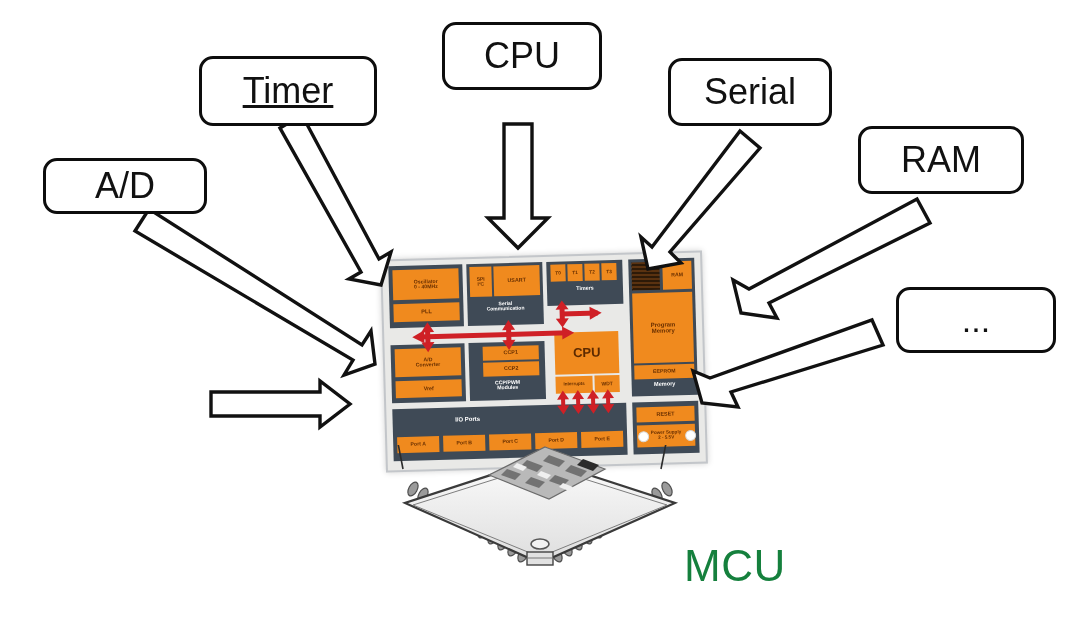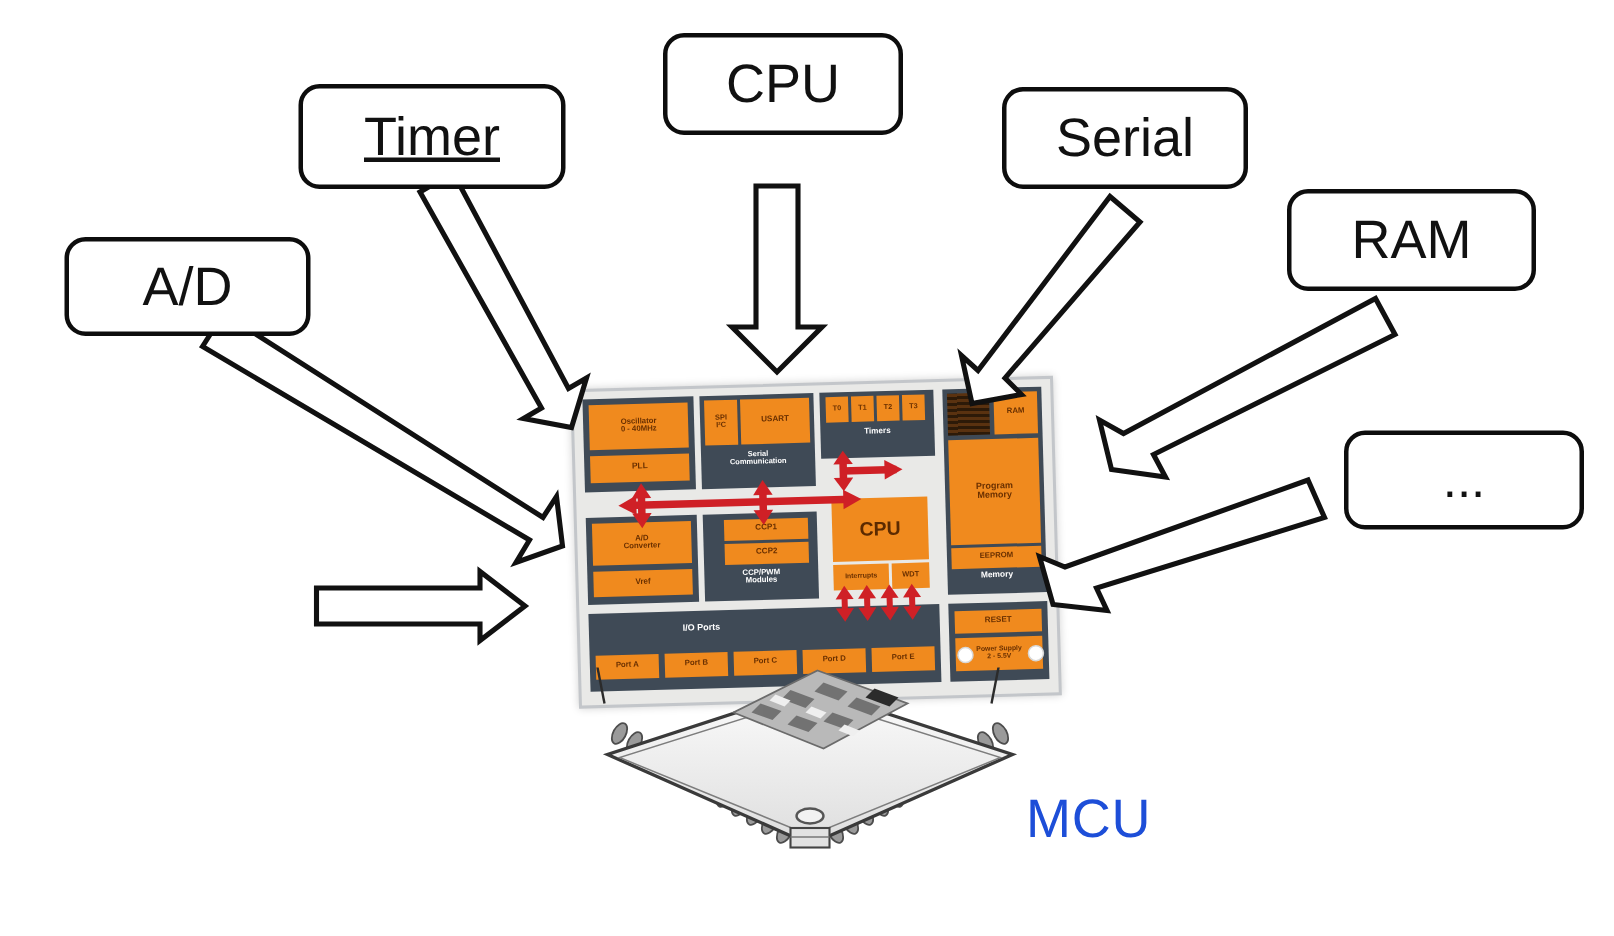--- a/index.html
+++ b/index.html
@@ -40,22 +40,22 @@
        color:#6a3000;font-weight:bold;line-height:1.05;overflow:hidden;}
   .gtxt{position:absolute;color:#ffffff;font-weight:bold;text-align:center;
         line-height:1.05;width:100%;left:0;}
   .flash-stripe{position:absolute;background:
       repeating-linear-gradient(to bottom,#5a3210 0 2px,#2d1a08 2px 4px);}
 
   
   #chip{position:absolute;left:20px;top:200px;width:330px;height:150px;}
 
   #mcu-word{
-    position:absolute;left:684px;top:528px;z-index:7;
-    font-size:36px;color:#1d4ed8;letter-spacing:.5px;line-height:1;
+    position:absolute;left:684px;top:544px;z-index:7;
+    font-size:44px;color:#15803d;letter-spacing:.5px;line-height:1;
   }
 </style>
 </head>
 <body>
 
 <div id="stage">
 
   <svg id="arrows" viewBox="0 0 1076 624" xmlns="http://www.w3.org/2000/svg">
     <g fill="#ffffff" stroke="#111111" stroke-width="3.4" stroke-linejoin="miter">
 
@@ -68,21 +68,21 @@
       <polygon points="917,199 930,223 769,303 777,318 741,313 733,280 749,289"></polygon>
 
       <polygon points="872,320 883,345 731,392 738,407 702,403 693,371 710,378"></polygon>
 
       <polygon points="135,231 149,209 362,345 371,331 375,364 344,375 353,360"></polygon>
 
       <polygon points="211,392 320,392 320,381 350,404 320,427 320,416 211,416"></polygon>
     </g>
   </svg>
 
-  <div class="lbl-box" id="box-ad" style="left:43px;top:158px;width:164px;height:66px;font-size:36px;">
+  <div class="lbl-box" id="box-ad" style="left:43px;top:158px;width:164px;height:56px;font-size:36px;">
     <span>A/D</span>
   </div>
 
   <div class="lbl-box" id="box-timer" style="left:199px;top:56px;width:178px;height:70px;font-size:36px;text-decoration:underline;">
     <span>Timer</span>
   </div>
 
   <div class="lbl-box" id="box-cpu" style="left:442px;top:22px;width:160px;height:68px;font-size:36px;">
     <span>CPU</span>
   </div>

